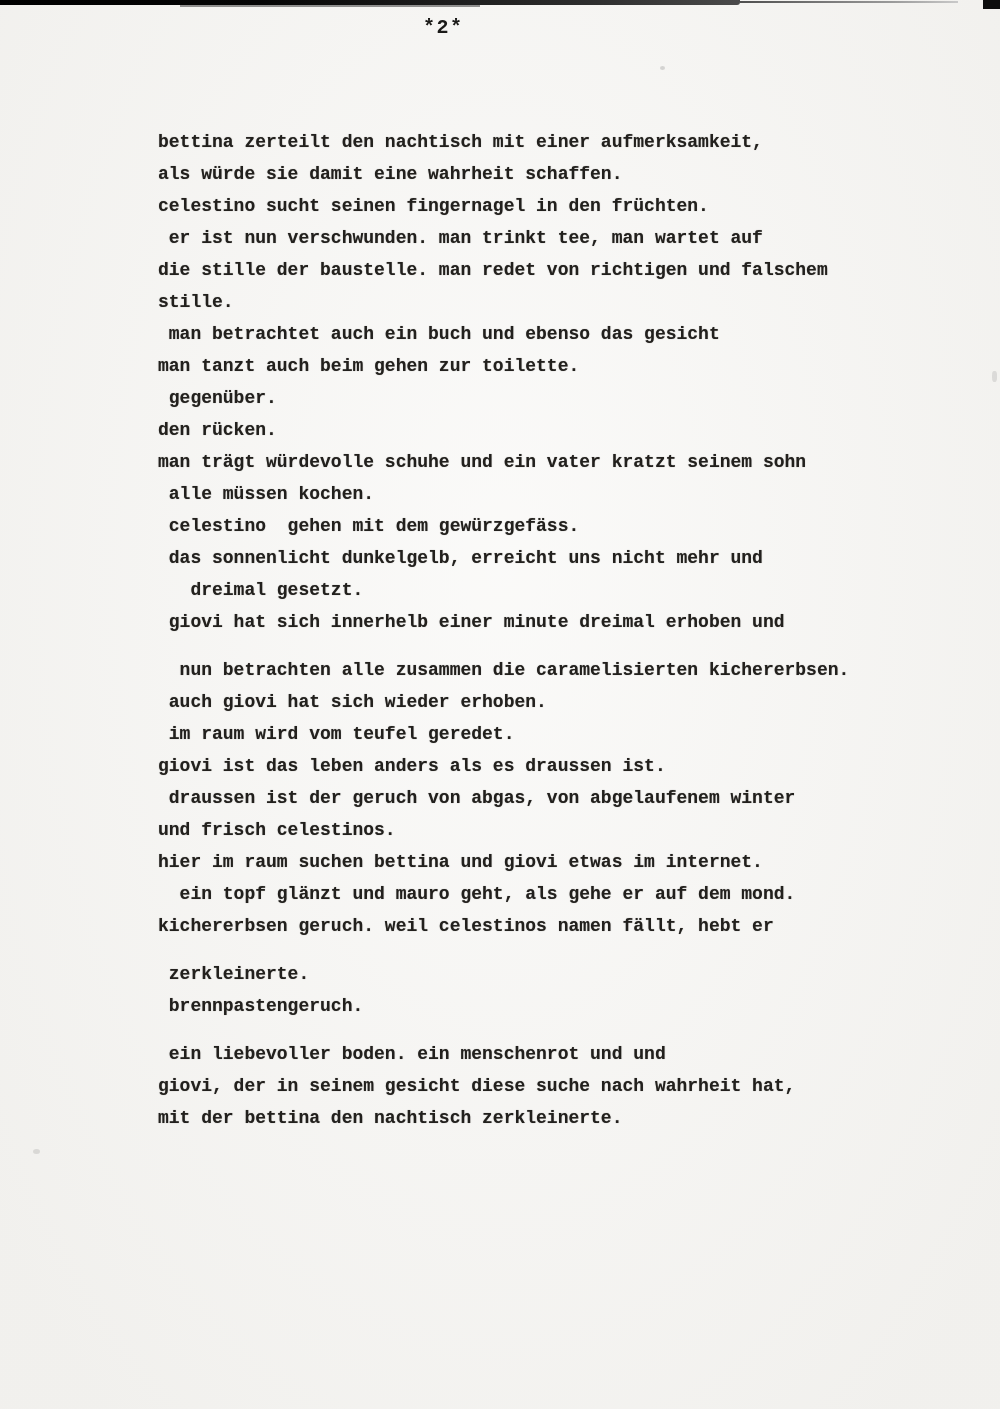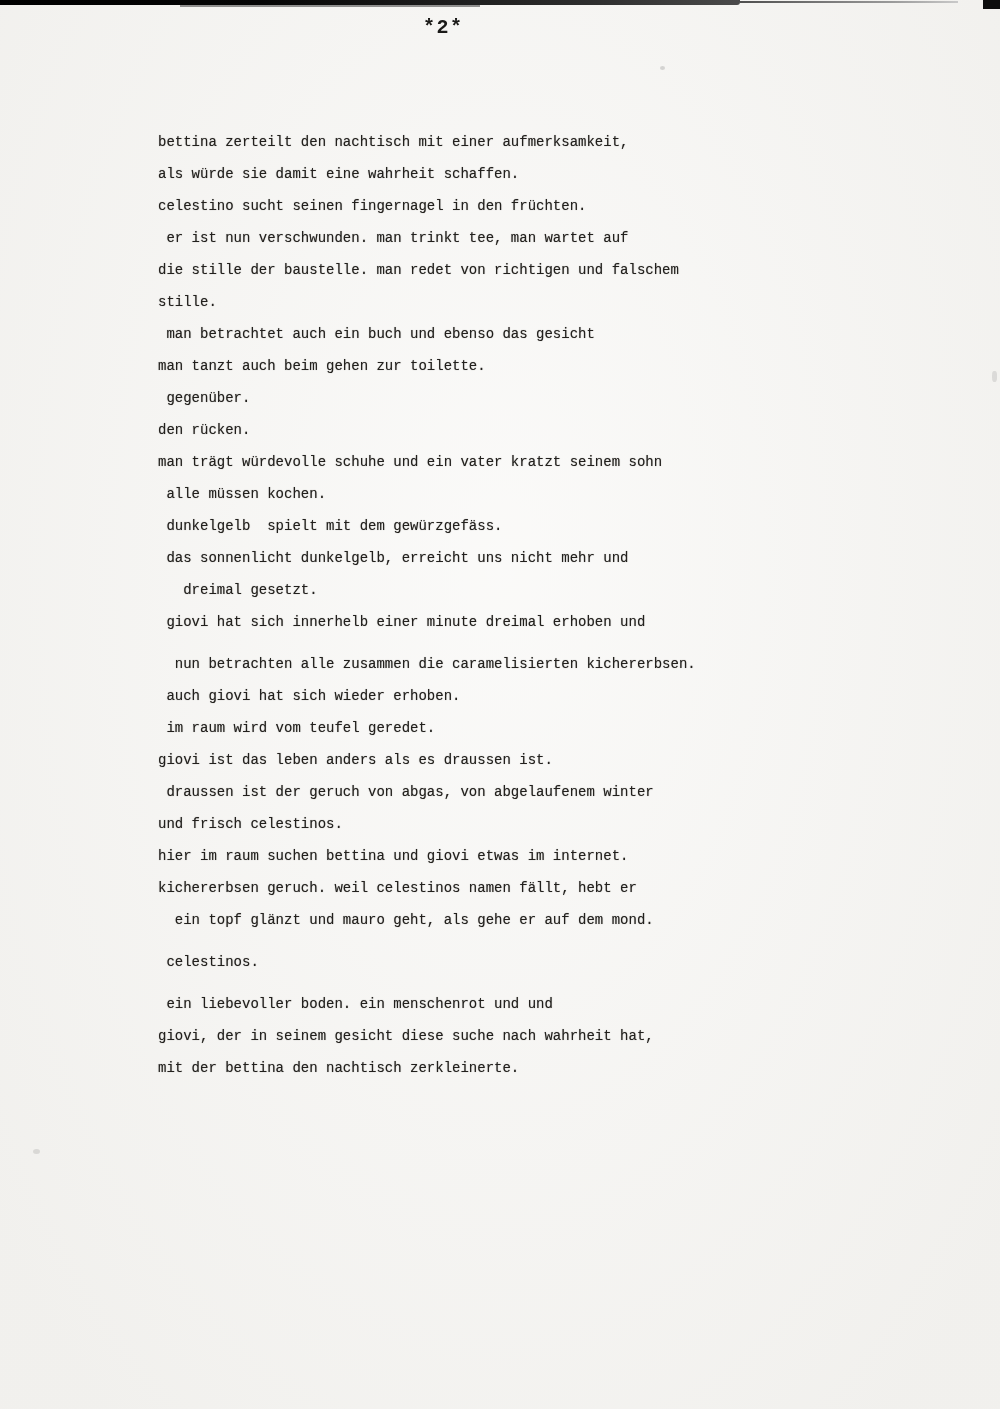--- a/index.html
+++ b/index.html
@@ -56,27 +56,27 @@
     letter-spacing: 1.5px;
     color: #1b1a18;
   }
   .text-block {
     position: absolute;
     left: 158px; top: 126px;
     width: 810px;
   }
   .line {
     white-space: pre;
-    font-size: 14px;
+    font-size: 18px;
     line-height: 32px;
-    font-weight: normal;
+    font-weight: bold;
     color: #22201d;
     text-shadow: 0 0 1px rgba(40, 38, 34, 0.45);
   }
-  .line.gap { margin-top: 10px; }
+  .line.gap { margin-top: 16px; }
   
   .speck { position: absolute; border-radius: 50%; }
   .speck-a { left: 660px; top: 66px;  width: 5px; height: 4px; background: rgba(60,60,60,0.18); }
   .speck-b { left: 992px; top: 371px; width: 5px; height: 11px; background: rgba(80,80,80,0.14); border-radius: 40%; }
   .speck-c { left: 33px;  top: 1149px; width: 7px; height: 5px; background: rgba(90,90,90,0.16); }
 </style>
 </head>
 <body>
 
 <div class="page">
@@ -93,34 +93,35 @@
       <div class="line">celestino sucht seinen fingernagel in den früchten.</div>
       <div class="line"> er ist nun verschwunden. man trinkt tee, man wartet auf</div>
       <div class="line">die stille der baustelle. man redet von richtigen und falschem</div>
       <div class="line">stille.</div>
       <div class="line"> man betrachtet auch ein buch und ebenso das gesicht</div>
       <div class="line">man tanzt auch beim gehen zur toilette.</div>
       <div class="line"> gegenüber.</div>
       <div class="line">den rücken.</div>
       <div class="line">man trägt würdevolle schuhe und ein vater kratzt seinem sohn</div>
       <div class="line"> alle müssen kochen.</div>
-      <div class="line"> dunkelgelb  spielt mit dem gewürzgefäss.</div>
+      <div class="line"> celestino  gehen mit dem gewürzgefäss.</div>
       <div class="line"> das sonnenlicht dunkelgelb, erreicht uns nicht mehr und</div>
       <div class="line">   dreimal gesetzt.</div>
       <div class="line"> giovi hat sich innerhelb einer minute dreimal erhoben und</div>
       <div class="line gap">  nun betrachten alle zusammen die caramelisierten kichererbsen.</div>
       <div class="line"> auch giovi hat sich wieder erhoben.</div>
       <div class="line"> im raum wird vom teufel geredet.</div>
       <div class="line">giovi ist das leben anders als es draussen ist.</div>
       <div class="line"> draussen ist der geruch von abgas, von abgelaufenem winter</div>
       <div class="line">und frisch celestinos.</div>
       <div class="line">hier im raum suchen bettina und giovi etwas im internet.</div>
+      <div class="line">  ein topf glänzt und mauro geht, als gehe er auf dem mond.</div>
       <div class="line">kichererbsen geruch. weil celestinos namen fällt, hebt er</div>
-      <div class="line">  ein topf glänzt und mauro geht, als gehe er auf dem mond.</div>
-      <div class="line gap"> celestinos.</div>
+      <div class="line gap"> zerkleinerte.</div>
+      <div class="line"> brennpastengeruch.</div>
       <div class="line gap"> ein liebevoller boden. ein menschenrot und und</div>
       <div class="line">giovi, der in seinem gesicht diese suche nach wahrheit hat,</div>
       <div class="line">mit der bettina den nachtisch zerkleinerte.</div>
     </div>
 
   <div class="speck speck-a"></div>
   <div class="speck speck-b"></div>
   <div class="speck speck-c"></div>
 
 </div>

